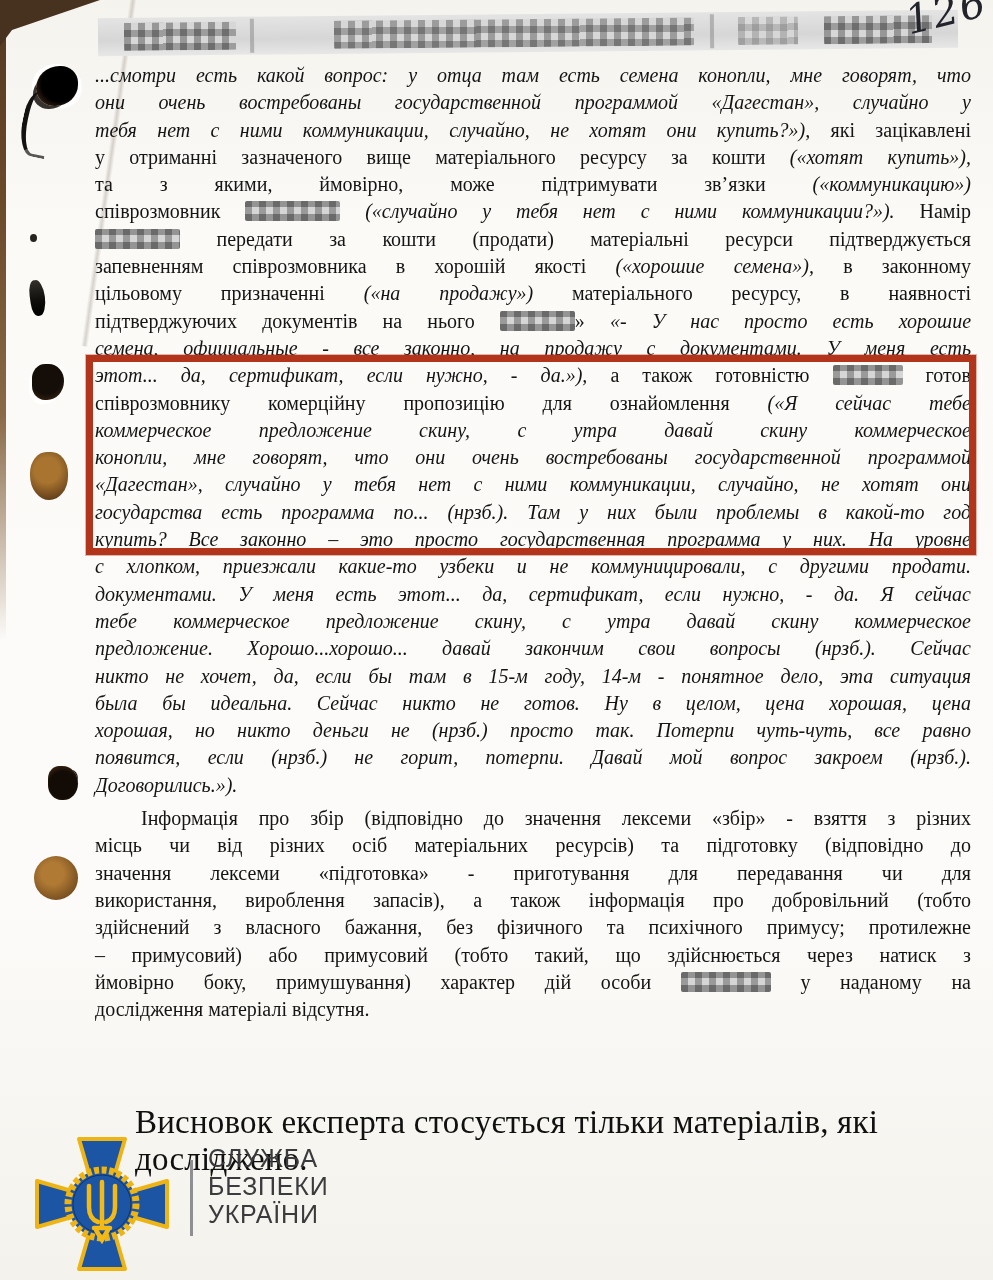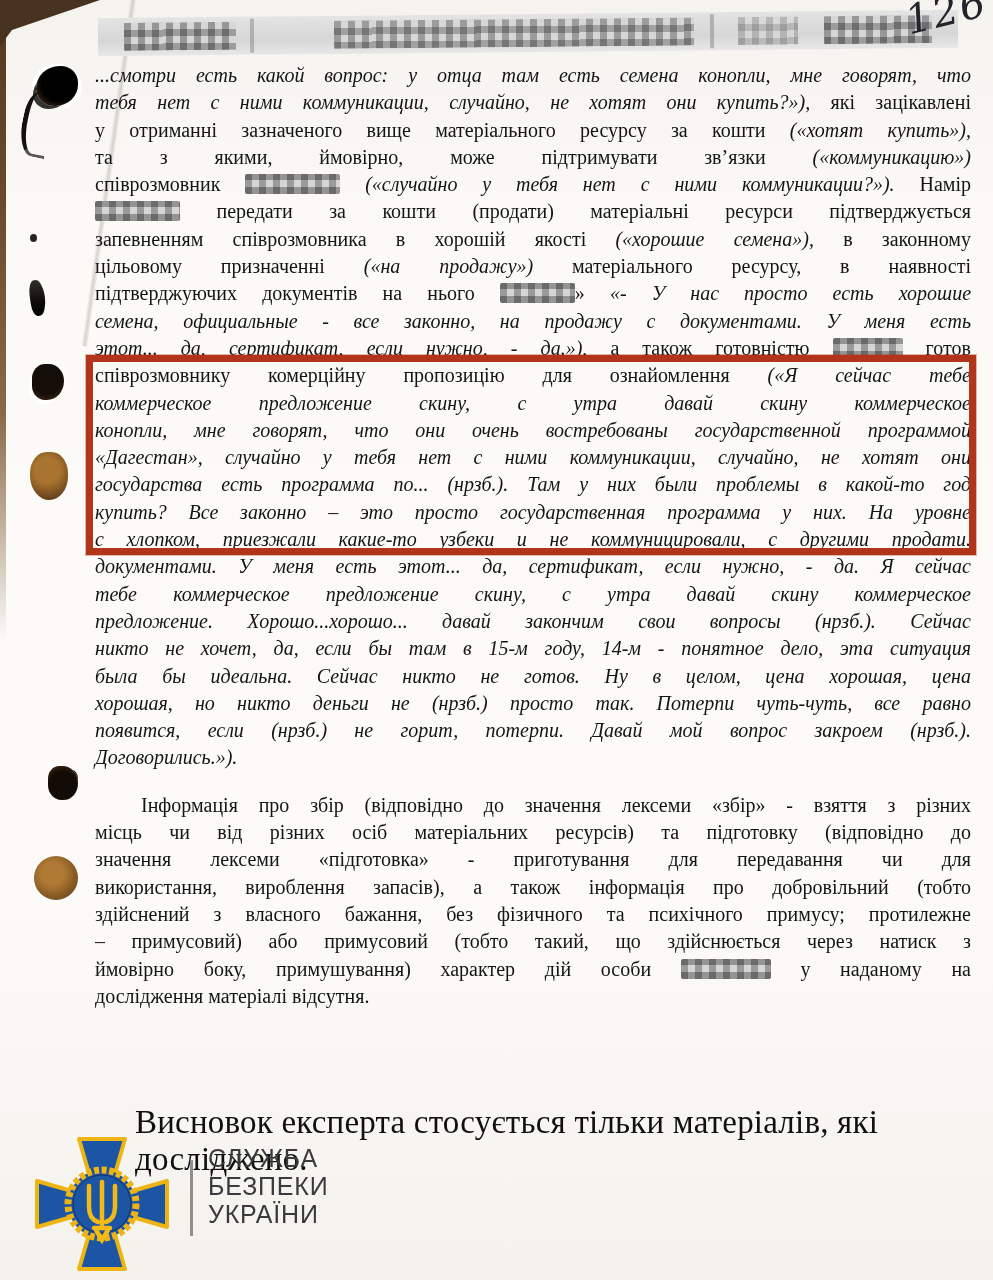--- a/index.html
+++ b/index.html
@@ -49,21 +49,21 @@
   .hsep{position:absolute;top:2px;width:4px;height:34px;background:rgba(140,140,140,.55);}
   .s1{left:152px;}.s2{left:612px;}
   .page-number{position:absolute;right:6px;top:-12px;font-family:"DejaVu Serif",serif;
     font-style:italic;font-size:40px;color:#23232c;transform:rotate(-14deg);letter-spacing:2px;}
   
   .doc-body{position:absolute;left:95px;top:62px;width:876px;font-size:20px;line-height:27.3px;}
   .line{height:27.3px;white-space:nowrap;text-align:justify;text-align-last:justify;
     text-justify:inter-word;overflow:visible;}
   .line.last{text-align-last:left;}
   .line.ind{text-indent:46px;}
-  .line.p2{margin-top:20px;}
+  .line.p2{margin-top:6px;}
   .line.p2 ~ .line{margin-top:0;}
   .it{font-style:italic;}
   .up{font-style:normal;}
   .redact{display:inline-block;height:20px;vertical-align:-3px;border-radius:2px;
     background-color:#c9c9c9;
     background-image:
       repeating-linear-gradient(0deg, rgba(80,80,80,.5) 0 7px, rgba(205,205,205,.3) 7px 14px),
       repeating-linear-gradient(90deg, rgba(115,115,115,.8) 0 7px, rgba(224,224,224,.7) 7px 14px);}
   .red-box{position:absolute;left:86px;top:355px;width:876px;height:186px;
     border:7px solid #b2341b;pointer-events:none;
@@ -101,20 +101,21 @@
   <div class="stain ink-hook"></div>
   <div class="stain ink-dot"></div>
   <div class="stain ink-blob"></div>
   <div class="stain hole-dark2"></div>
   <div class="stain hole-brown1"></div>
   <div class="stain hole-beetle"></div>
   <div class="stain hole-brown2"></div>
 
   <div id="document-body" class="doc-body">
       <div class="line"><span class="it">...смотри есть какой вопрос: у отца там есть семена конопли, мне говорят, что</span></div>
+      <div class="line"><span class="it">они очень востребованы государственной программой «Дагестан», случайно у</span></div>
       <div class="line"><span class="it">тебя нет с ними коммуникации, случайно, не хотят они купить?»), </span><span class="up">які зацікавлені</span></div>
       <div class="line"><span class="up">у отриманні зазначеного вище матеріального ресурсу за кошти </span><span class="it">(«хотят купить»),</span></div>
       <div class="line"><span class="up">та з якими, ймовірно, може підтримувати зв’язки </span><span class="it">(«коммуникацию»)</span></div>
       <div class="line"><span class="up">співрозмовник </span><span class="redact" style="width: 95px;"></span><span class="it"> («случайно у тебя нет с ними коммуникации?»).</span><span class="up"> Намір</span></div>
       <div class="line"><span class="redact" style="width: 85px;"></span><span class="up"> передати за кошти (продати) матеріальні ресурси підтверджується</span></div>
       <div class="line"><span class="up">запевненням співрозмовника в хорошій якості </span><span class="it">(«хорошие семена»),</span><span class="up"> в законному</span></div>
       <div class="line"><span class="up">цільовому призначенні </span><span class="it">(«на  продажу»)</span><span class="up"> матеріального ресурсу, в наявності</span></div>
       <div class="line"><span class="up">підтверджуючих документів на нього </span><span class="redact" style="width: 75px;"></span><span class="up">» </span><span class="it">«- У нас просто есть хорошие</span></div>
       <div class="line"><span class="it">семена, официальные - все законно, на продажу с документами. У меня есть</span></div>
       <div class="line"><span class="it">этот... да, сертификат, если нужно, - да.»),</span><span class="up"> а також готовністю </span><span class="redact" style="width: 70px;"></span><span class="up"> готов</span></div>

